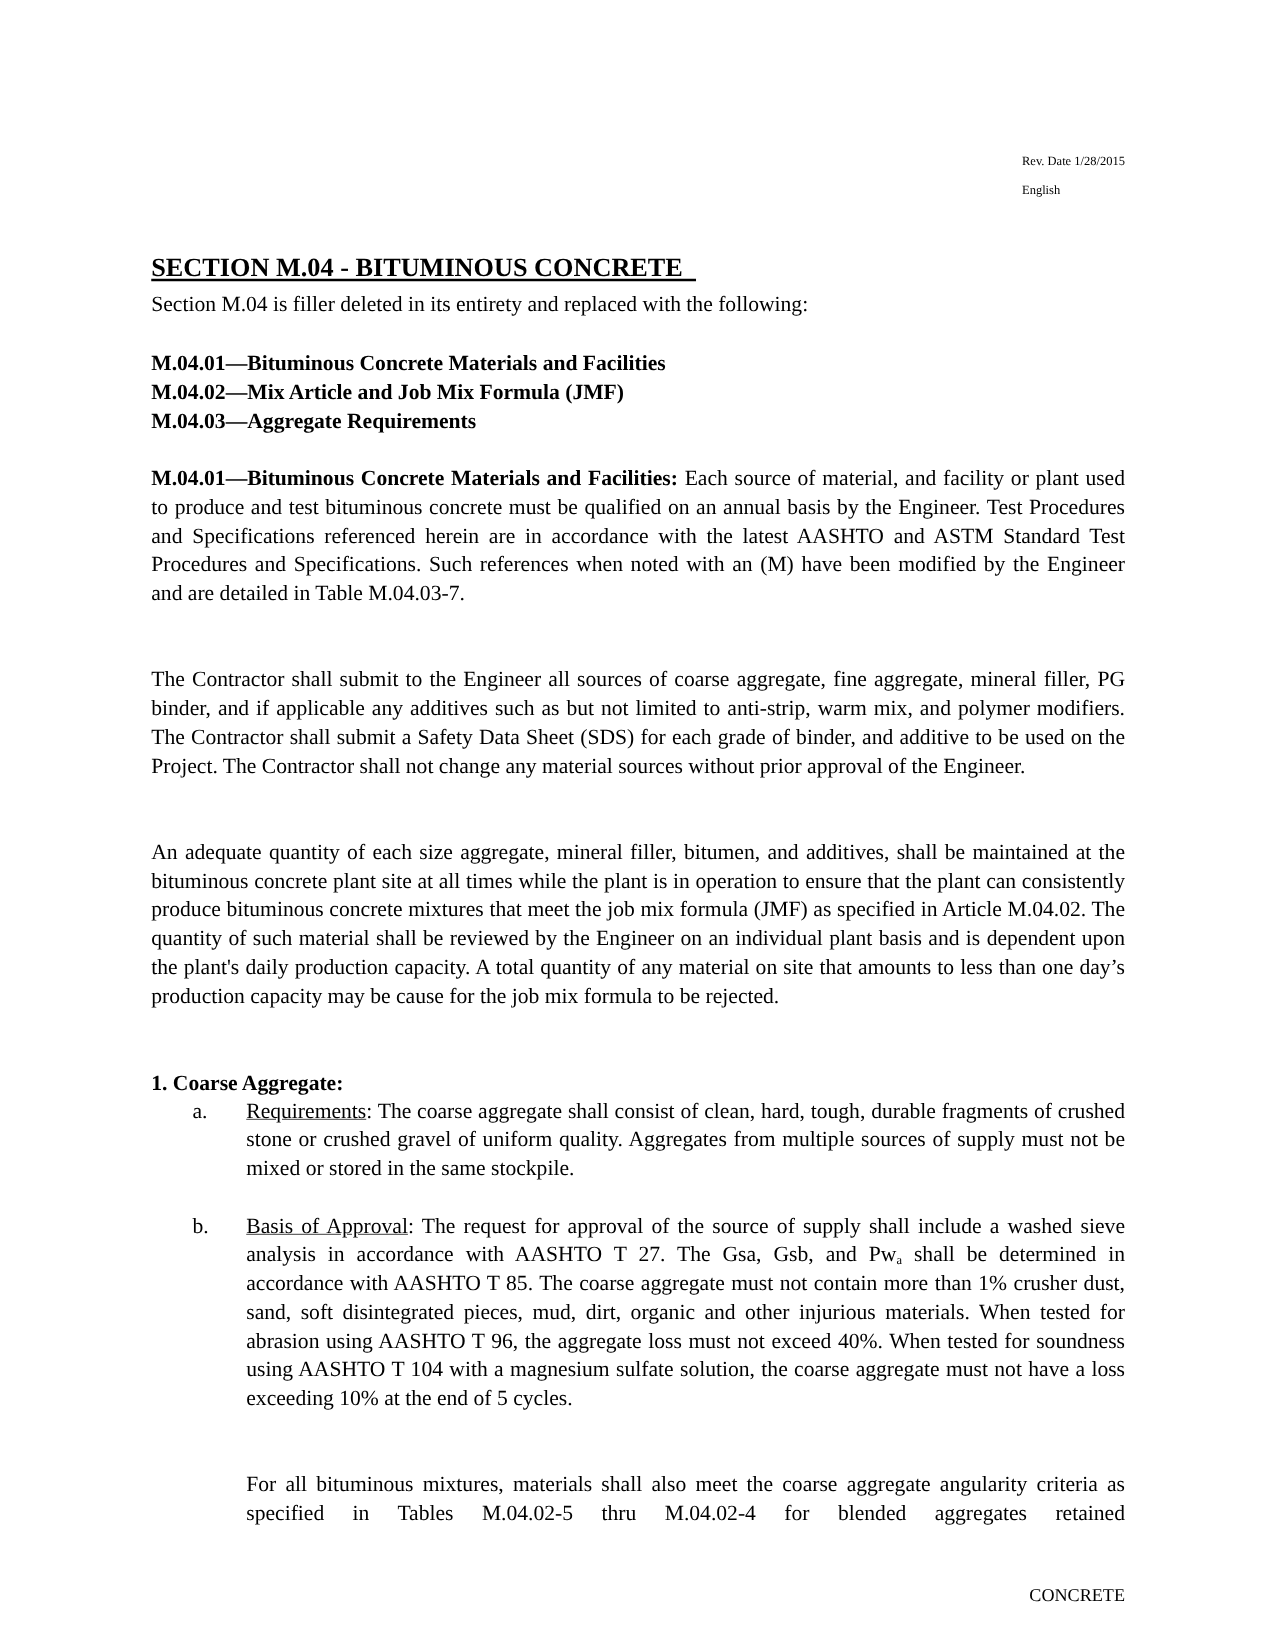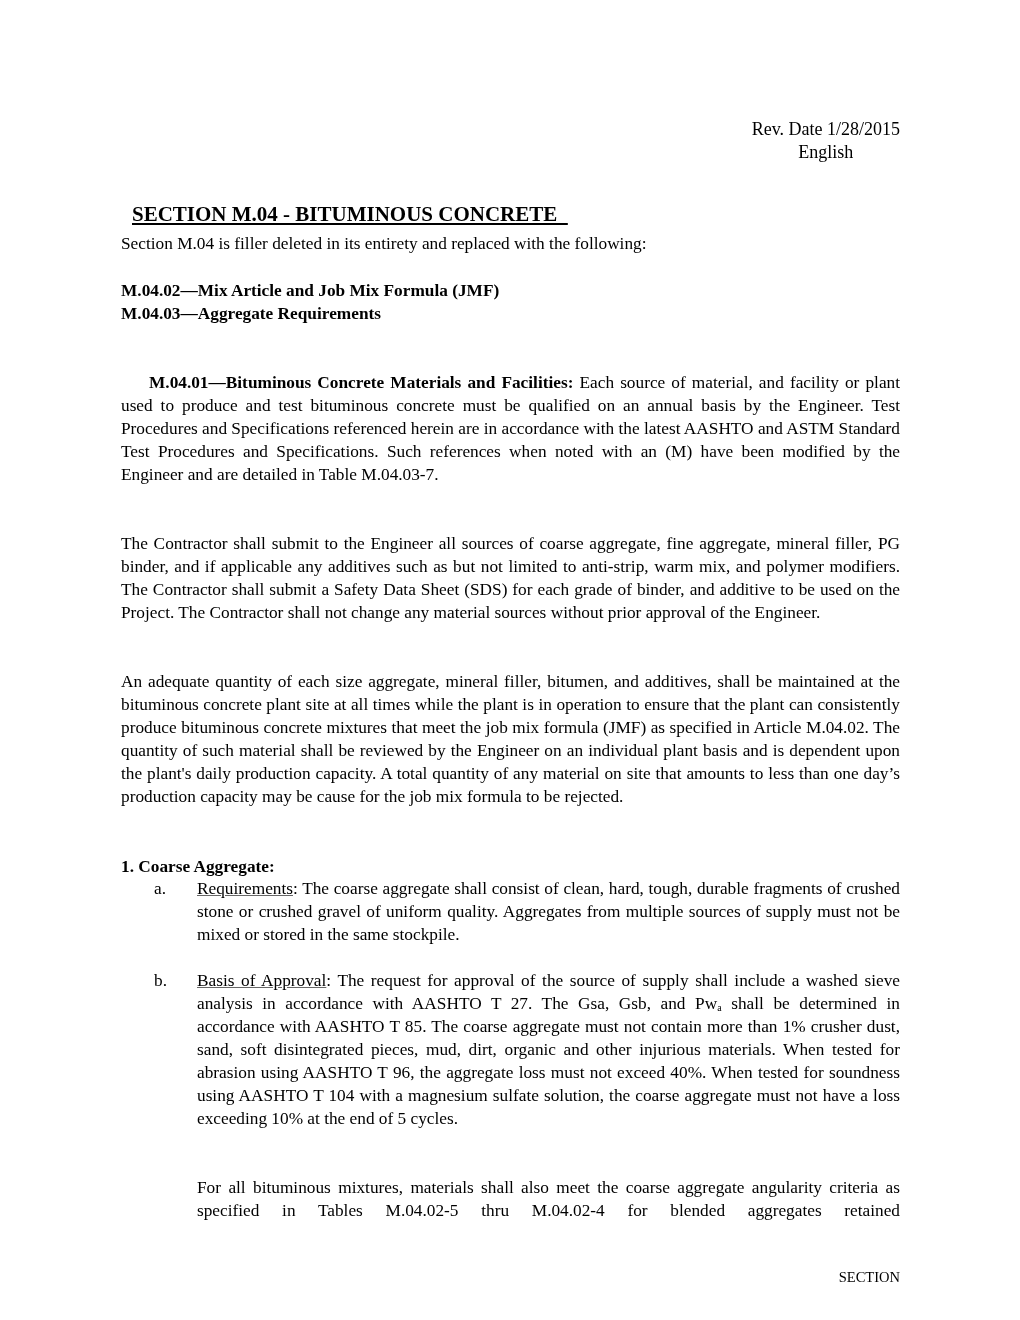--- a/index.html
+++ b/index.html
@@ -2,36 +2,36 @@
 <html><head>
   <meta charset="utf-8">
   <style>
     html, body { margin: 0; padding: 0; background: #ffffff; }
     body {
       width: 1020px; height: 1320px; position: relative; overflow: hidden;
       font-family: "Liberation Serif", "DejaVu Serif", serif;
       color: #000; font-size: 17.3px; line-height: 23px;
     }
     .header-right {
-      position: absolute; right: 120px; top: 118px; text-align: center;
-      font-size: 18px; line-height: 23px;
+      position: absolute; right: 120px; top: 118px; text-align: left;
+      font-size: 10px; line-height: 23px;
     }
     .section-title {
-      position: absolute; left: 132px; top: 203px;
+      position: absolute; left: 121px; top: 203px;
       font-weight: bold; font-size: 21px; text-decoration: underline;
       text-underline-offset: 2px; white-space: pre;
     }
     .intro { position: absolute; left: 121px; top: 232px; white-space: nowrap; }
     .toc { position: absolute; left: 121px; top: 279px; font-weight: bold; }
     .toc div { height: 23px; }
     .para { position: absolute; left: 121px; width: 779px; text-align: justify; text-align-last: left; }
     .p1 { top: 371px; }
     .p2 { top: 532px; }
     .p3 { top: 670px; }
-    b { font-weight: bold; margin-left: 28px; }
+    b { font-weight: bold; }
     .item-head { position: absolute; left: 121px; top: 855px; font-weight: bold; }
     .sub { position: absolute; left: 154px; width: 746px; }
     .sub .marker { position: absolute; left: 0; top: 0; width: 27px; }
     .sub .body { margin-left: 43px; text-align: justify; text-align-last: left; }
     .sub-a { top: 877px; }
     .sub-b { top: 969px; }
     .sub-c { top: 1176px; }
     .u { text-decoration: underline; text-decoration-color: #666; }
     sub.s { font-size: 10px; vertical-align: -2px; line-height: 0; }
     .footer { position: absolute; right: 120px; top: 1266px; font-size: 14.5px; }
@@ -41,20 +41,21 @@
 
 <div class="header-right">
   <div>Rev. Date 1/28/2015</div>
   <div>English</div>
 </div>
 
 <div class="section-title">SECTION M.04 - BITUMINOUS CONCRETE  </div>
 <div class="intro">Section M.04 is filler deleted in its entirety and replaced with the following:</div>
 
 <div class="toc">
+  <div>M.04.01—Bituminous Concrete Materials and Facilities</div>
   <div>M.04.02—Mix Article and Job Mix Formula (JMF)</div>
   <div>M.04.03—Aggregate Requirements</div>
 </div>
 
 <div class="para p1"><b>M.04.01—Bituminous Concrete Materials and Facilities:</b><span>  Each source of material, and facility or plant used to produce and test bituminous concrete must be qualified on an annual basis by the Engineer.  Test Procedures and Specifications referenced herein are in accordance with the latest AASHTO and ASTM Standard Test Procedures and Specifications.  Such references when noted with an (M) have been modified by the Engineer and are detailed in Table M.04.03-7.</span></div>
 
 <div class="para p2">The Contractor shall submit to the Engineer all sources of coarse aggregate, fine aggregate, mineral filler, PG binder, and if applicable any additives such as but not limited to anti-strip, warm mix, and polymer modifiers.  The Contractor shall submit a Safety Data Sheet (SDS) for each grade of binder, and additive to be used on the Project.  The Contractor shall not change any material sources without prior approval of the Engineer.</div>
 
 <div class="para p3">An adequate quantity of each size aggregate, mineral filler, bitumen, and additives, shall be maintained at the bituminous concrete plant site at all times while the plant is in operation to ensure that the plant can consistently produce bituminous concrete mixtures that meet the job mix formula (JMF) as specified in Article M.04.02.  The quantity of such material shall be reviewed by the Engineer on an individual plant basis and is dependent upon the plant's daily production capacity.  A total quantity of any material on site that amounts to less than one day’s production capacity may be cause for the job mix formula to be rejected.</div>
 
@@ -67,13 +68,13 @@
 
 <div class="sub sub-b">
   <span class="marker">b.</span>
   <div class="body"><span class="u">Basis of Approval</span><span>:  The request for approval of the source of supply shall include a washed sieve analysis in accordance with AASHTO T 27.  The Gsa, Gsb, and Pw</span><sub class="s">a</sub><span> shall be determined in accordance with AASHTO T 85.  The coarse aggregate must not contain more than 1% crusher dust, sand, soft disintegrated pieces, mud, dirt, organic and other injurious materials.  When tested for abrasion using AASHTO T 96, the aggregate loss must not exceed 40%.  When tested for soundness using AASHTO T 104 with a magnesium sulfate solution, the coarse aggregate must not have a loss exceeding 10% at the end of 5 cycles.</span></div>
 </div>
 
 <div class="sub sub-c">
   <div class="body" style="text-align-last: justify;">For all bituminous mixtures, materials shall also meet the coarse aggregate angularity criteria as specified in Tables M.04.02-5 thru M.04.02-4 for blended aggregates retained</div>
 </div>
 
-<div class="footer">SECTION</div>
+<div class="footer">CONCRETE</div>
 
 </body></html>

